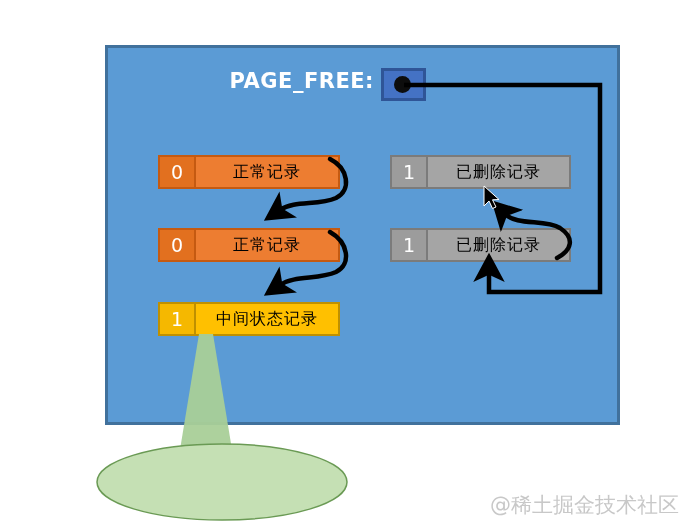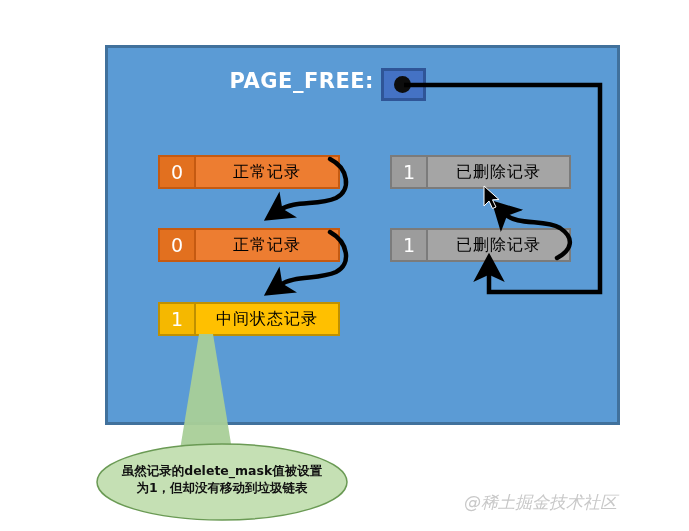--- a/index.html
+++ b/index.html
@@ -115,27 +115,26 @@
     width: 248px;
     text-align: center;
     font-size: 12.5px;
     line-height: 17px;
     color: #111111;
     font-family: "DejaVu Sans", sans-serif;
     font-weight: bold;
   }
   .watermark {
     position: absolute;
-    left: 464px;
+    left: 490px;
     top: 491px;
-    font-size: 17px;
+    font-size: 21px;
     color: #c8c8c8;
     font-family: "DejaVu Sans", sans-serif;
     white-space: nowrap;
-    font-style: italic;
   }
 </style>
 </head>
 <body>
 
 <div id="stage">
 
   <div class="panel"></div>
 
   <div class="page-free-label">PAGE_FREE:</div>
@@ -184,20 +183,16 @@
     <path d="M 330,232 C 348,242 352,264 336,272 C 318,280 295,275 280,285" fill="none" stroke="#000000" stroke-width="4.5" stroke-linecap="round" marker-end="url(#ah)"></path>
 
     <path d="M 199,334 L 213,334 L 236,474 L 176,474 Z" fill="#a9cf98" stroke="none" opacity="0.95"></path>
     <ellipse cx="222" cy="482" rx="125" ry="38" fill="#c5e0b4" stroke="#6a9a54" stroke-width="1.5"></ellipse>
 
     <g transform="translate(484,186)">
       <path d="M0,0 L0,20 L5,15 L8.5,22.5 L12,21 L8.5,13.8 L15,13.5 Z" fill="#000000" stroke="#ffffff" stroke-width="1"></path>
     </g>
   </svg>
 
-  <div class="callout-text">
-    <div>虽然记录的delete_mask值被设置</div>
-    <div>为1，但却没有移动到垃圾链表</div>
-  </div>
 
   <div class="watermark">@稀土掘金技术社区</div>
 
 </div>
 
 </body></html>

